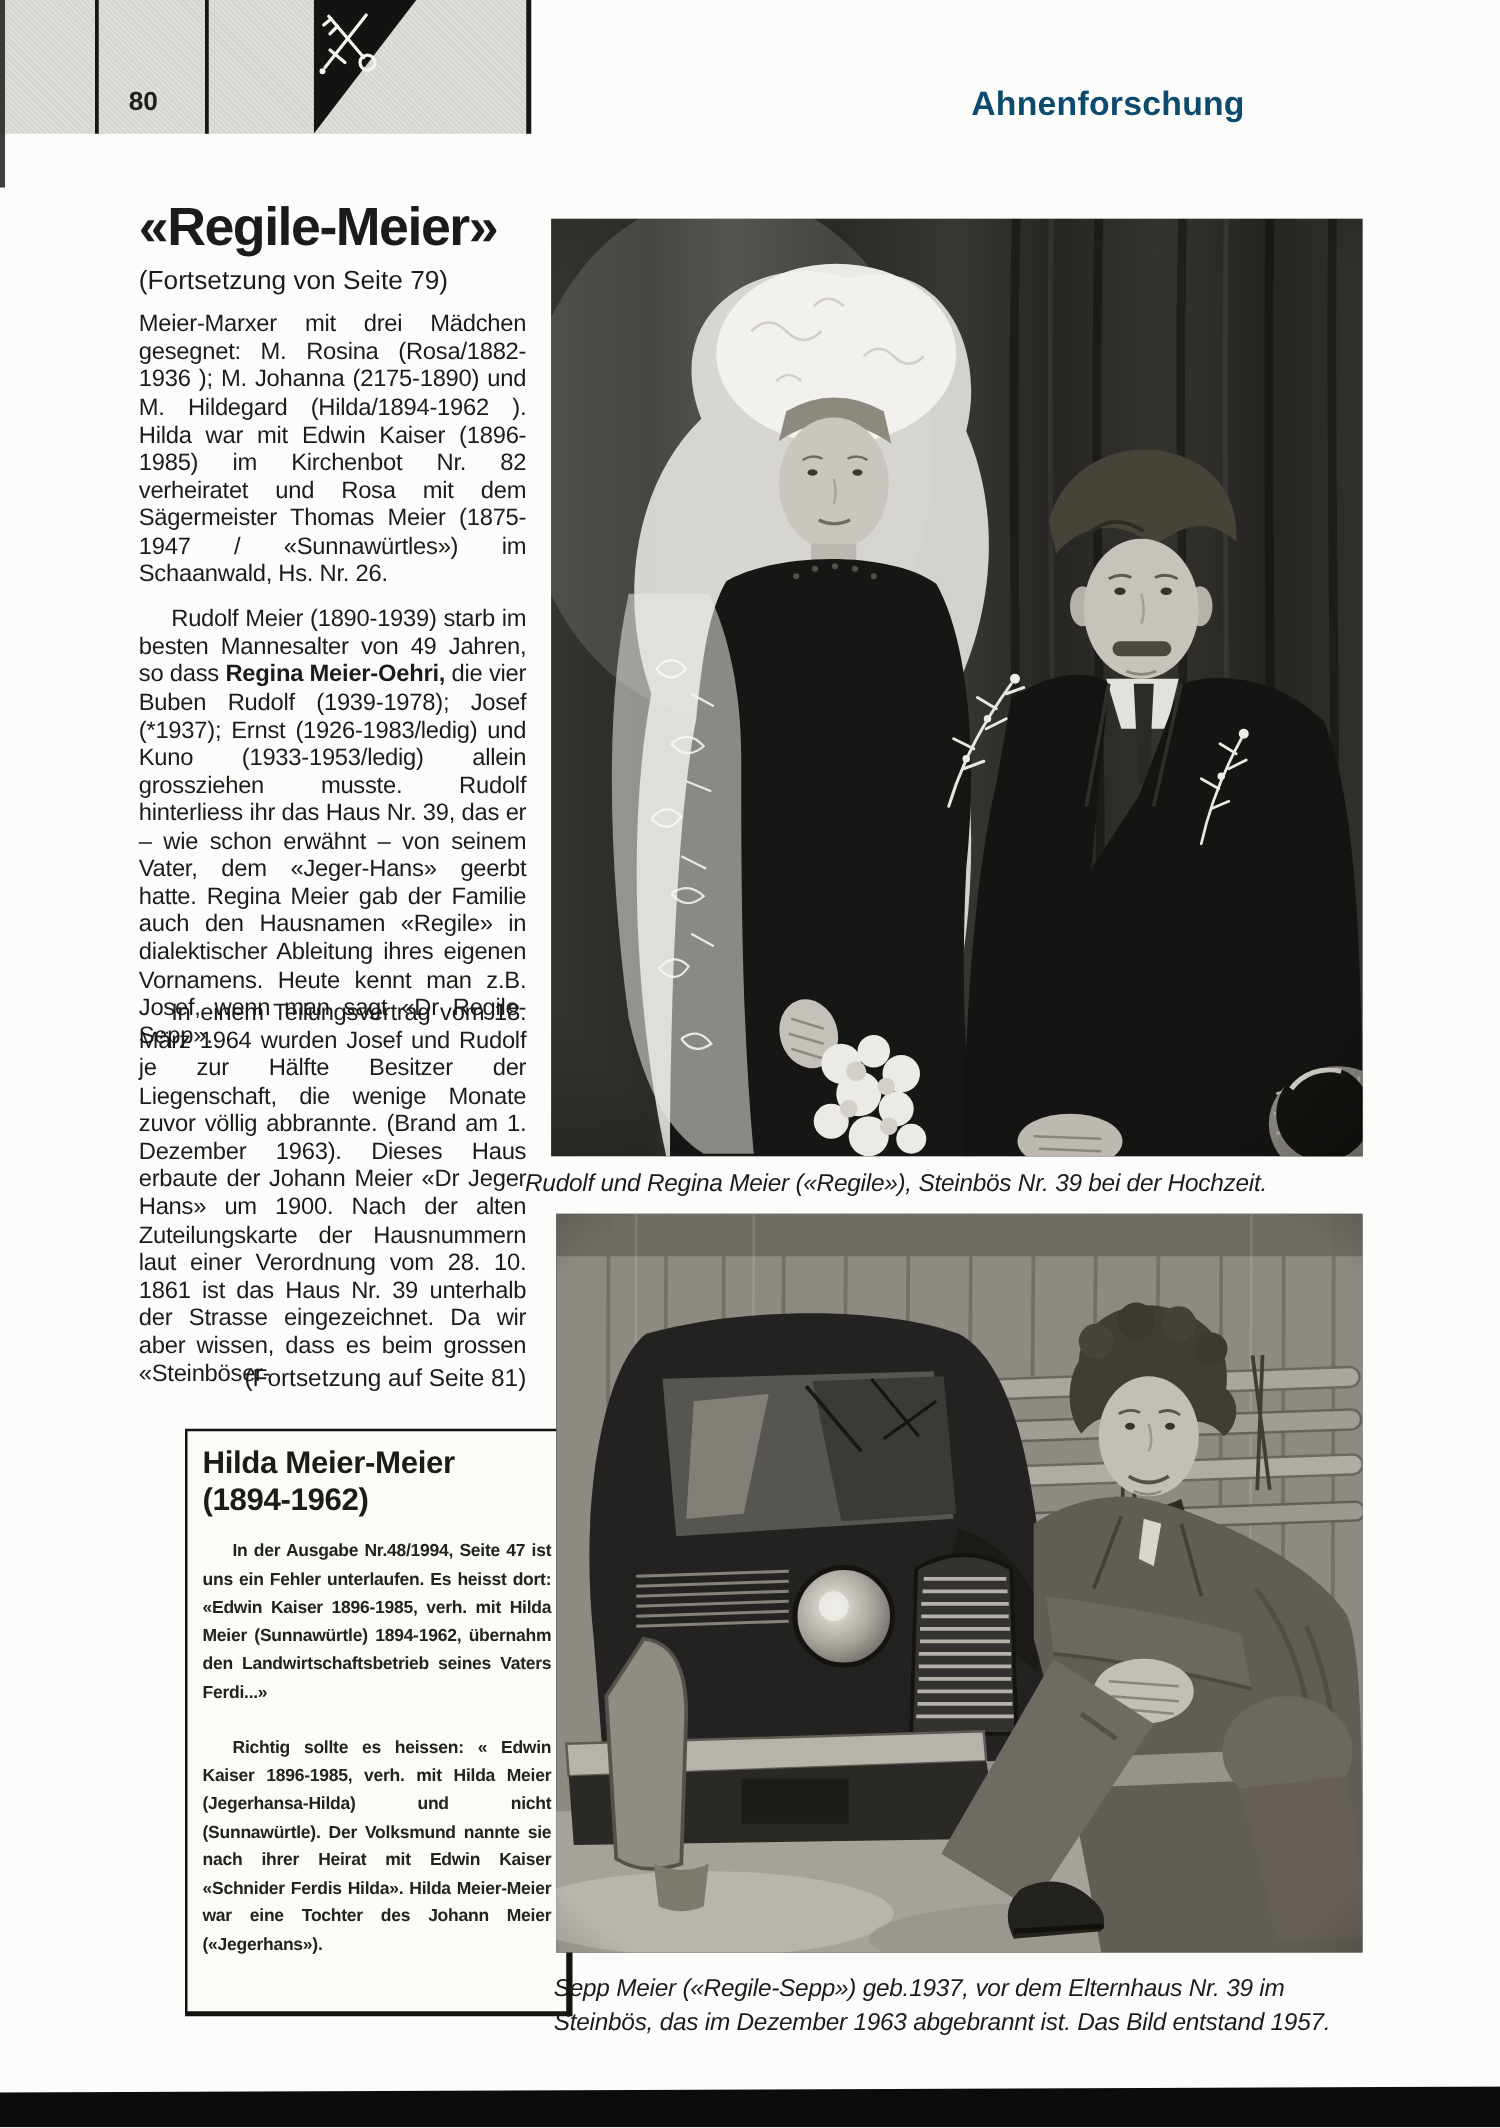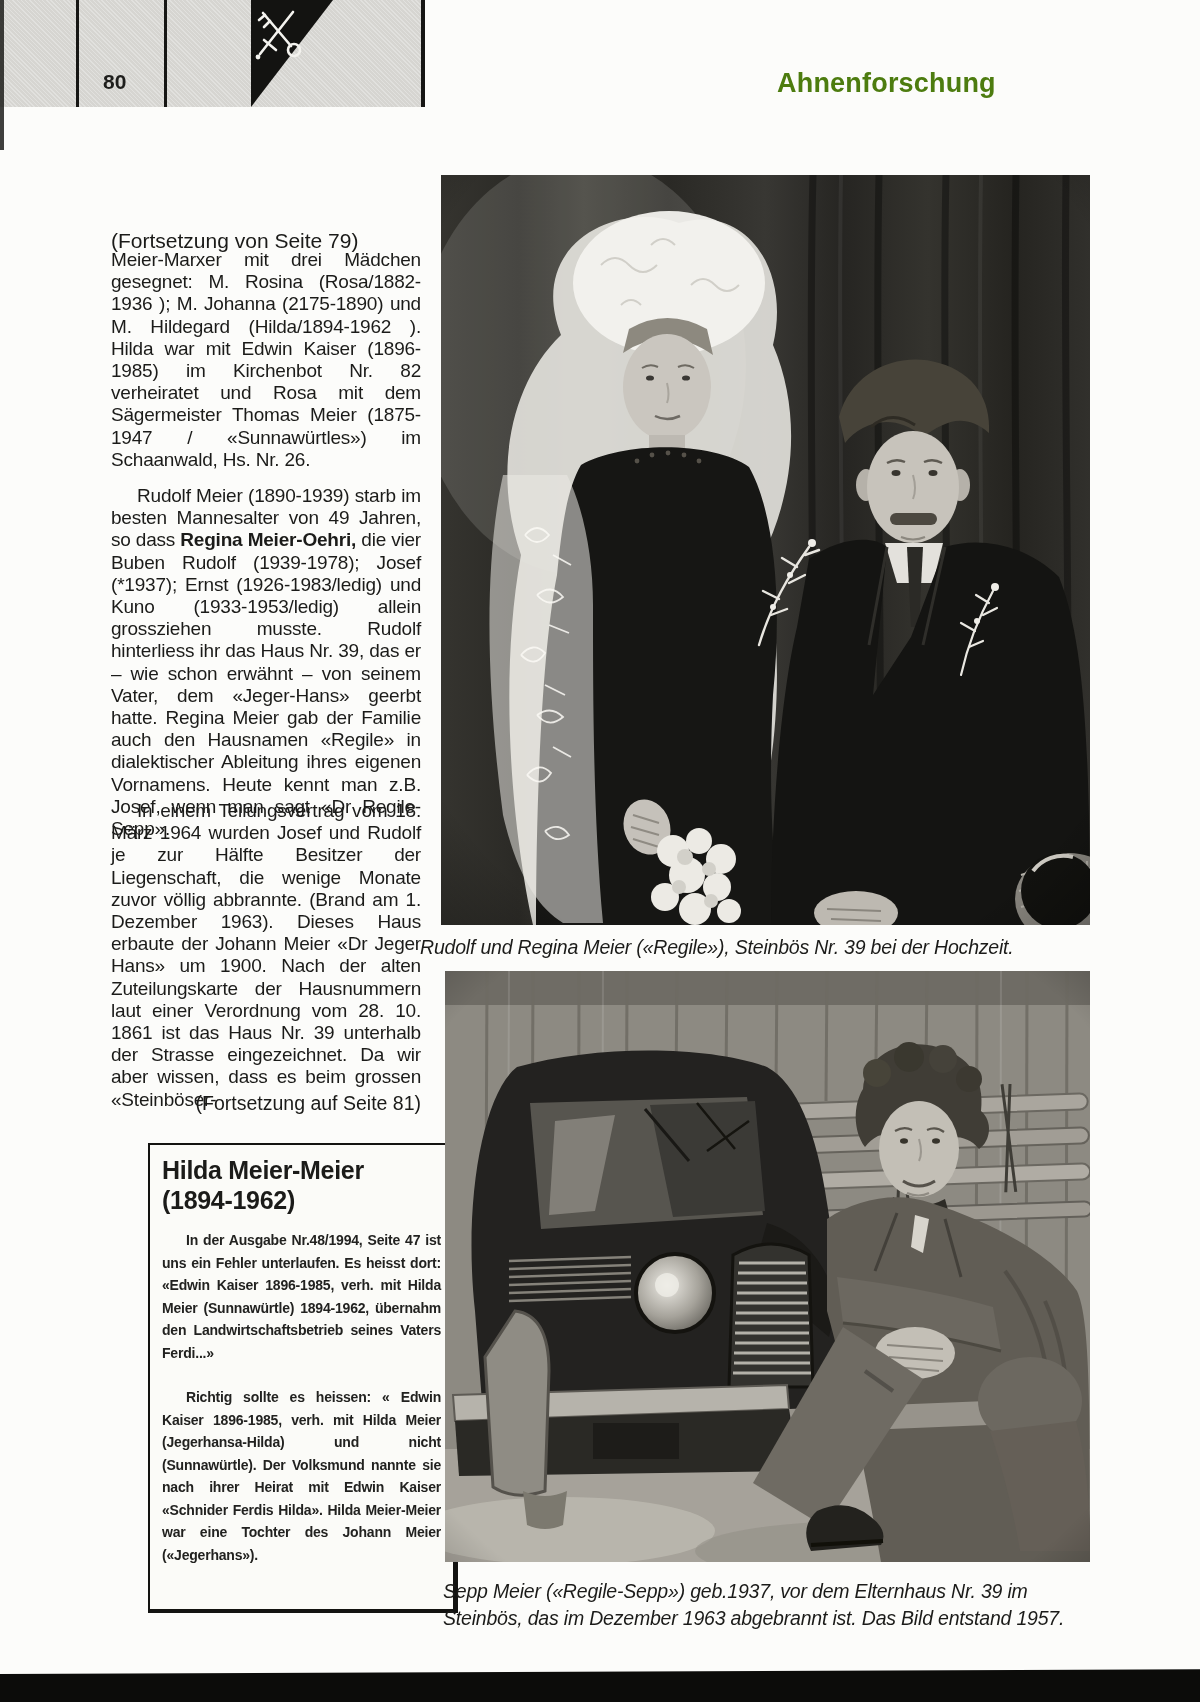--- a/index.html
+++ b/index.html
@@ -10,25 +10,25 @@
     color:#1b1b19;
   }
   
   .band{position:absolute;left:0;top:0;width:425px;height:107px;
     background:#d6d5d1;
     background-image:repeating-linear-gradient(45deg,rgba(255,255,255,.28) 0 1px,rgba(0,0,0,0) 1px 3px);}
   .vline{position:absolute;top:0;height:107px;background:#161614;}
   .edge-artifact{position:absolute;left:0;top:0;width:4px;height:150px;background:#1d1d1b;opacity:.85;}
   .band-triangle{position:absolute;left:251px;top:0;width:84px;height:107px;}
   .page-number{position:absolute;left:103px;top:70px;font-size:21px;font-weight:bold;color:#1e1e1c;}
-  .header-title{position:absolute;left:777px;top:68px;font-size:27px;font-weight:bold;letter-spacing:.2px;color:#4d7c0f;}
+  .header-title{position:absolute;left:777px;top:68px;font-size:27px;font-weight:bold;letter-spacing:.2px;color:#0c4a6e;}
   
   .col{position:absolute;left:111px;width:310px;}
   .article-title{top:158px;font-size:43px;font-weight:bold;letter-spacing:-1.2px;white-space:nowrap;}
-  .article-subtitle{top:229px;font-size:21px;}
+  .article-subtitle{top:213px;font-size:21px;}
   .body-p{font-size:19px;line-height:22.2px;text-align:justify;letter-spacing:-.2px;}
   .p1{top:249px;}
   .p2{top:485px;text-indent:26px;}
   .p3{top:800px;text-indent:26px;}
   .bold-inline{font-weight:bold;}
   .continuation{top:1092px;font-size:19.5px;text-align:right;}
   
   .box{top:1143px;box-sizing:border-box;min-height:470px;
     border:2px solid #131311;border-right-width:5px;border-bottom-width:4px;
     padding:10px 12px 18px 12px;background:#fbfbf8;}
@@ -69,20 +69,21 @@
         <circle cx="43" cy="50" r="6"></circle>
         <line x1="14" y1="15" x2="8" y2="20"></line>
         <line x1="19" y1="21" x2="13" y2="27"></line>
       </g>
       <circle cx="7" cy="57" r="2.4" fill="#f4f3ef"></circle>
     </svg>
   </div>
   <div class="page-number">80</div>
   <div class="header-title">Ahnenforschung</div>
 
+  <h1 class="col article-title" style="position:absolute;margin:0;">«Regile-Meier»</h1>
   <div class="col article-subtitle" style="position:absolute;">(Fortsetzung von Seite 79)</div>
 
   <p class="col body-p p1" style="position:absolute;margin:0;">Meier-Marxer mit drei Mädchen gesegnet: M. Rosina (Rosa/1882-1936 ); M. Johanna (2175-1890) und M. Hildegard (Hilda/1894-1962 ). Hilda war mit Edwin Kaiser (1896-1985) im Kirchenbot Nr. 82 verheiratet und Rosa mit dem Sägermeister Thomas Meier (1875-1947 / «Sunnawürtles») im Schaanwald, Hs. Nr. 26.</p>
 
   <p class="col body-p p2" style="position:absolute;margin:0;"><span>Rudolf Meier (1890-1939) starb im besten Mannesalter von 49 Jahren, so dass </span><span class="bold-inline">Regina Meier-Oehri,</span><span> die vier Buben Rudolf (1939-1978); Josef (*1937); Ernst (1926-1983/ledig) und Kuno (1933-1953/ledig) allein grossziehen musste. Rudolf hinterliess ihr das Haus Nr. 39, das er – wie schon erwähnt – von seinem Vater, dem «Jeger-Hans» geerbt hatte. Regina Meier gab der Familie auch den Hausnamen «Regile» in dialektischer Ableitung ihres eigenen Vornamens. Heute kennt man z.B. Josef, wenn man sagt «Dr Regile-Sepp».</span></p>
 
   <p class="col body-p p3" style="position:absolute;margin:0;">In einem Teilungsvertrag vom 18. März 1964 wurden Josef und Rudolf je zur Hälfte Besitzer der Liegenschaft, die wenige Monate zuvor völlig abbrannte. (Brand am 1. Dezember 1963). Dieses Haus erbaute der Johann Meier «Dr Jeger Hans» um 1900. Nach der alten Zuteilungskarte der Hausnummern laut einer Verordnung vom 28. 10. 1861 ist das Haus Nr. 39 unterhalb der Strasse eingezeichnet. Da wir aber wissen, dass es beim grossen «Steinböser-</p>
 
   <div class="col continuation" style="position:absolute;">(Fortsetzung auf Seite 81)</div>
 

